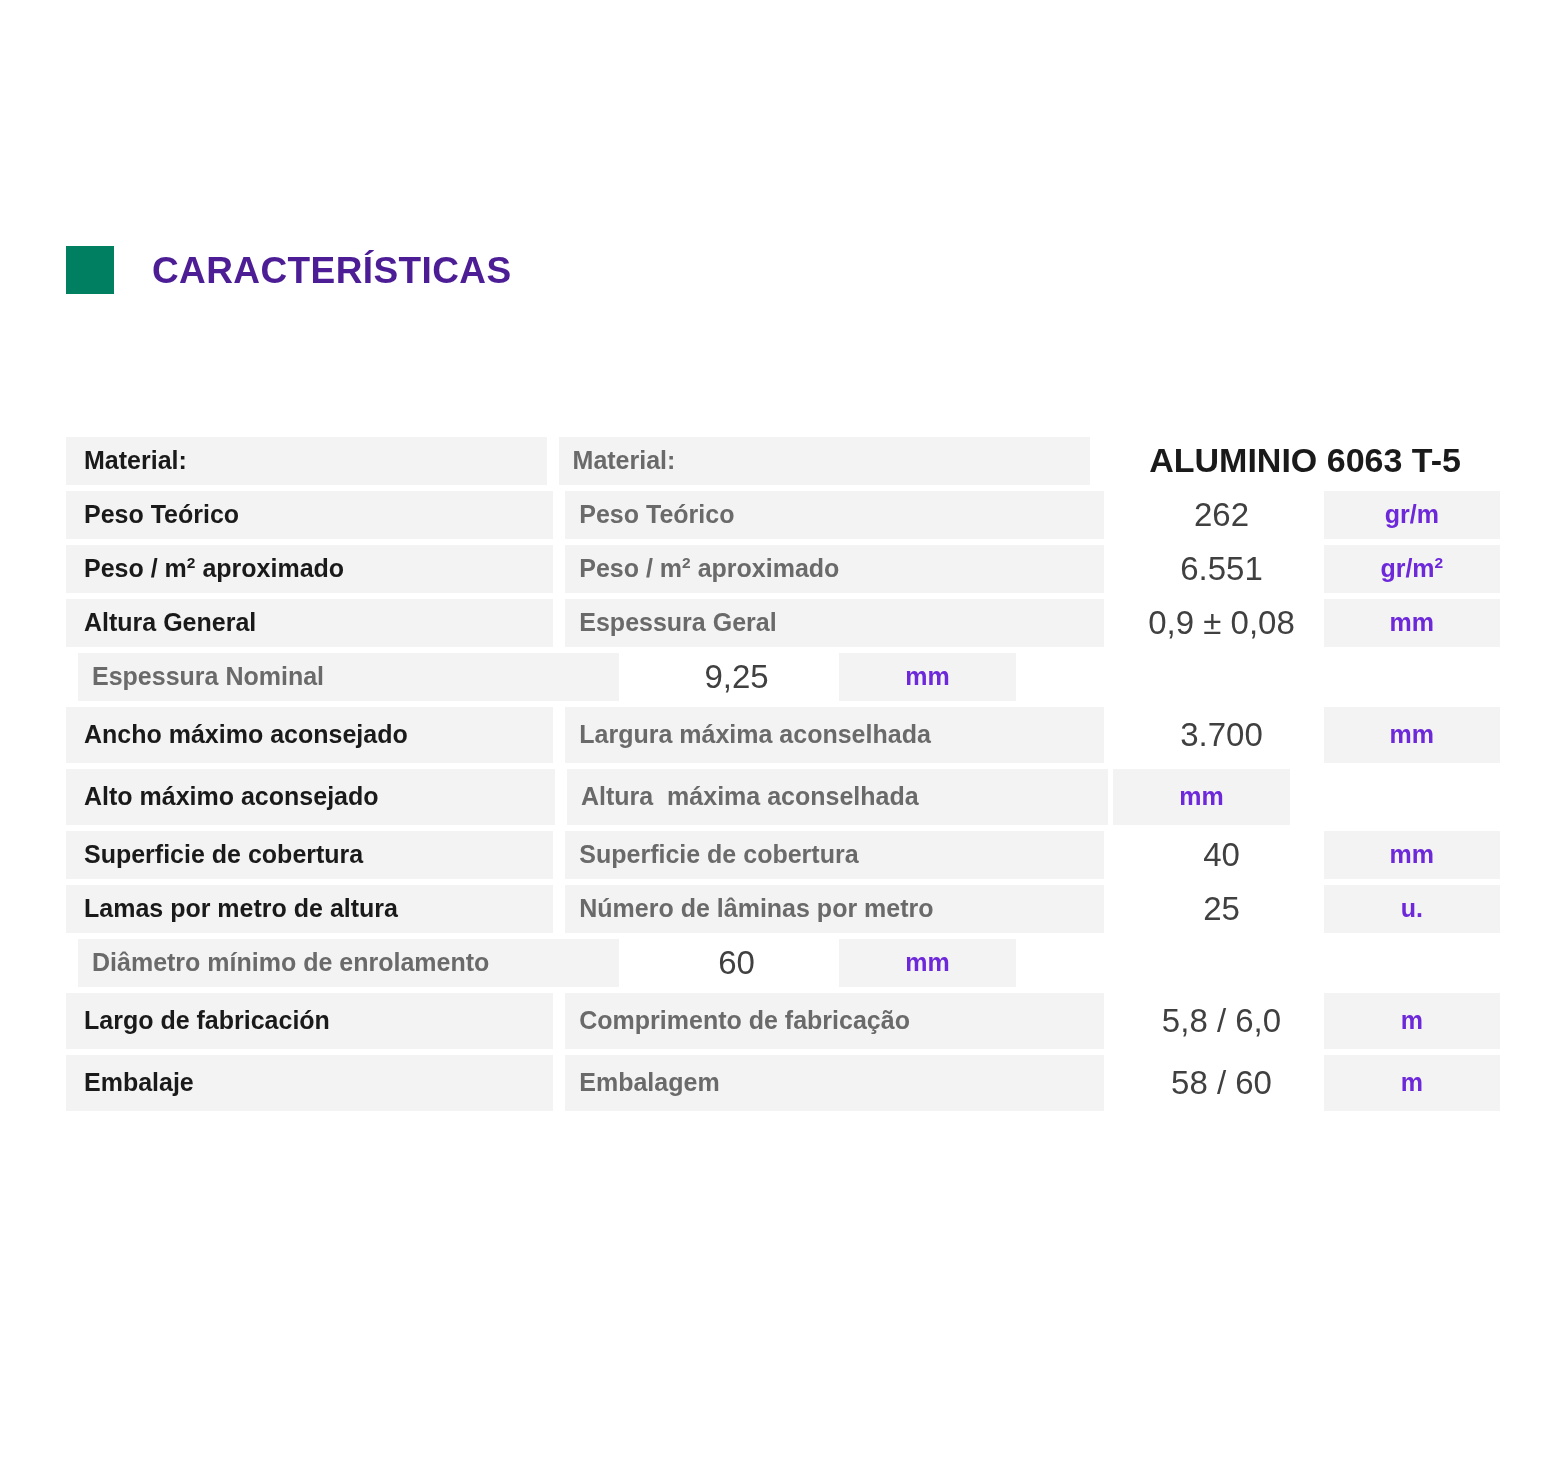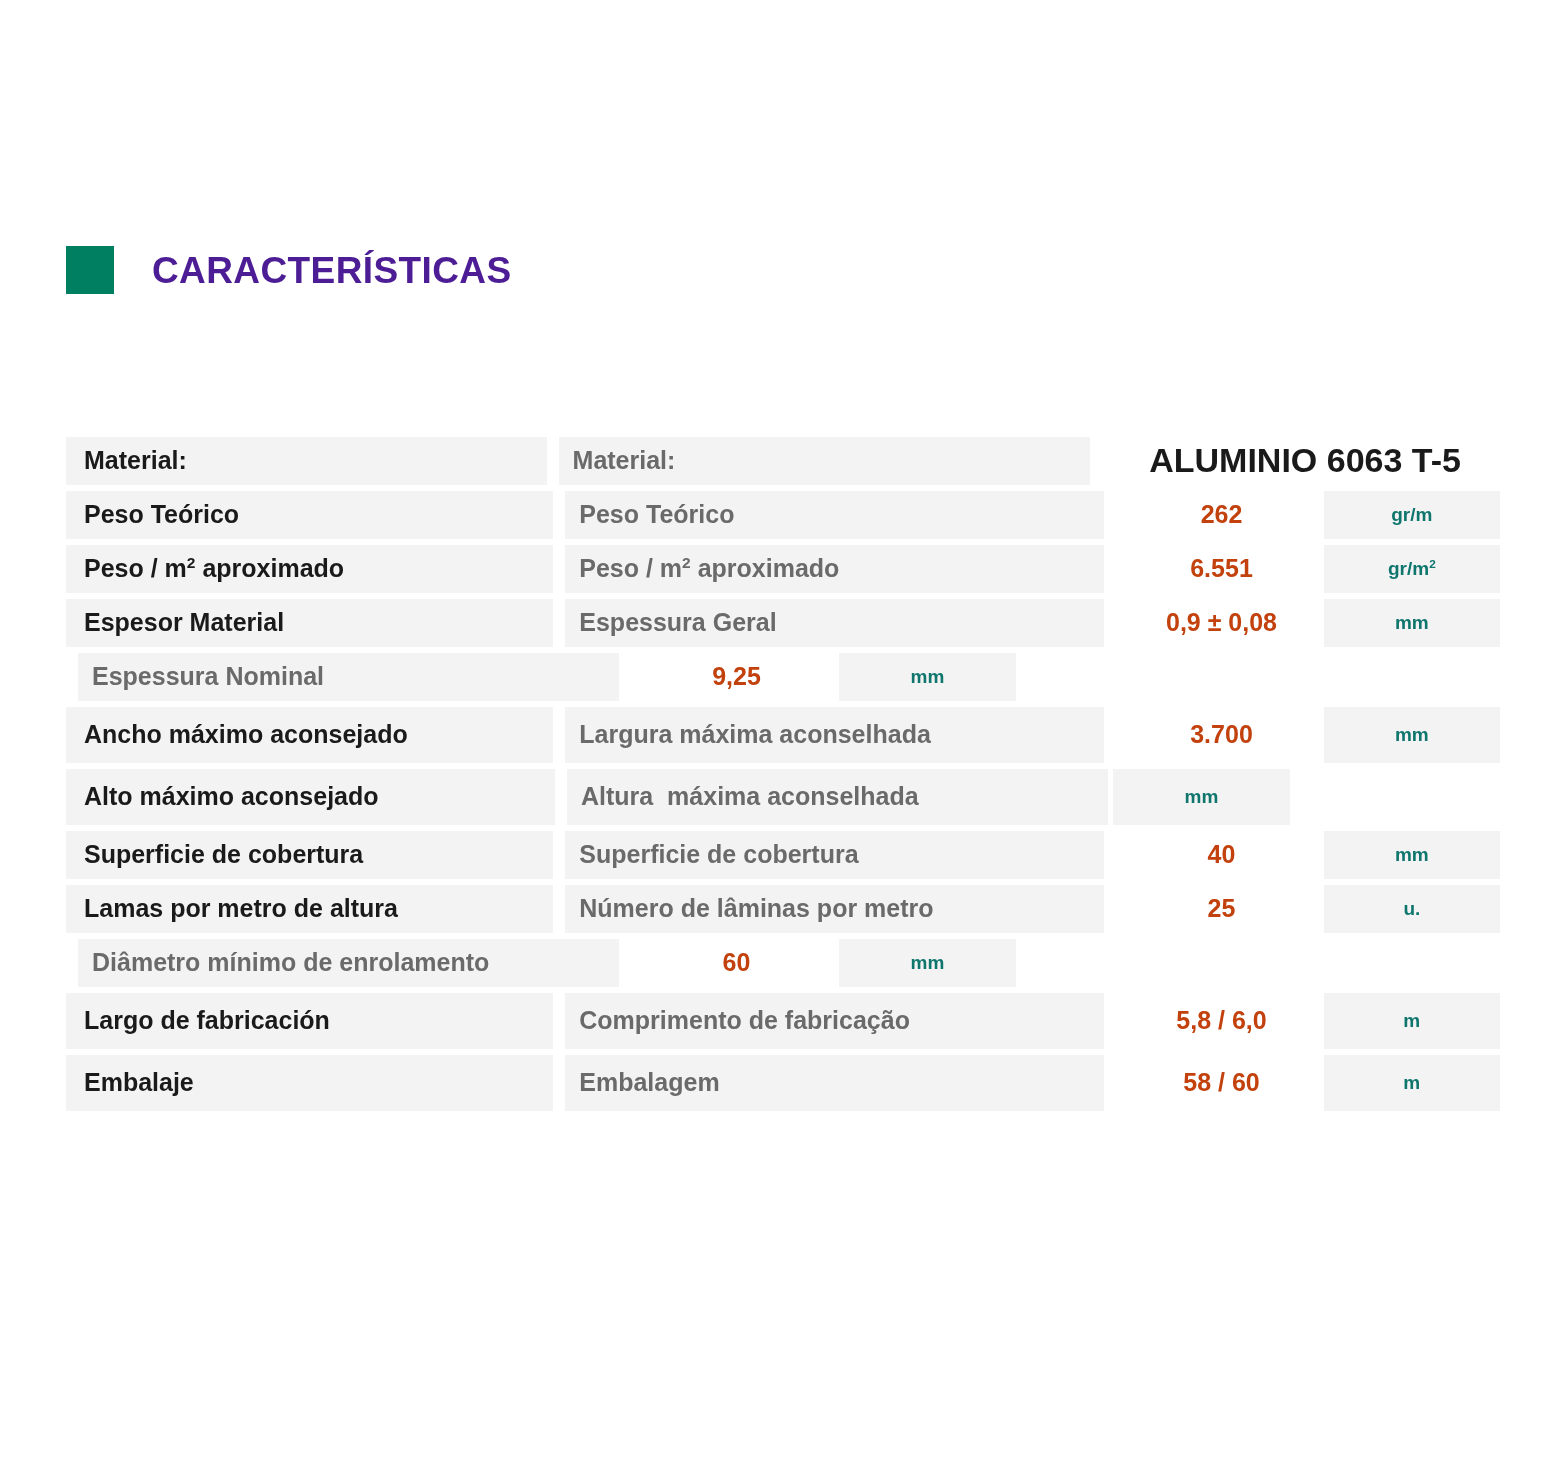--- a/index.html
+++ b/index.html
@@ -84,29 +84,29 @@
     line-height: 1.1;
   }
   .t-pt {
     color: #6a6a6a;
     font-size: 25px;
     font-weight: bold;
     white-space: pre;
     line-height: 1.1;
   }
   .t-val {
-    color: #c2410c;
+    color: #404040;
+    font-size: 33px;
+    font-weight: normal;
+    white-space: pre;
+    line-height: 1.1;
+  }
+  .t-unit {
+    color: #6d28d9;
     font-size: 25px;
-    font-weight: bold;
-    white-space: pre;
-    line-height: 1.1;
-  }
-  .t-unit {
-    color: #0f766e;
-    font-size: 19px;
     font-weight: bold;
     white-space: pre;
     line-height: 1.1;
   }
   .t-merged {
     color: #1a1a1a;
     font-size: 34px;
     font-weight: bold;
     white-space: pre;
     line-height: 1.1;
@@ -165,21 +165,21 @@
       </div>
       <div class="cell plain col-val h-std">
         <span class="t-val">6.551</span>
       </div>
       <div class="cell col-unit h-std">
         <span class="t-unit">gr/m<sup>2</sup></span>
       </div>
     </div>
     <div class="spec-row">
       <div class="cell col-es h-std">
-        <span class="t-es">Espesor Material</span>
+        <span class="t-es">Altura General</span>
       </div>
       <div class="cell col-pt h-std">
         <span class="t-pt">Espessura Geral</span>
       </div>
       <div class="cell plain col-val h-std">
         <span class="t-val">0,9 ± 0,08</span>
       </div>
       <div class="cell col-unit h-std">
         <span class="t-unit">mm</span>
       </div>

